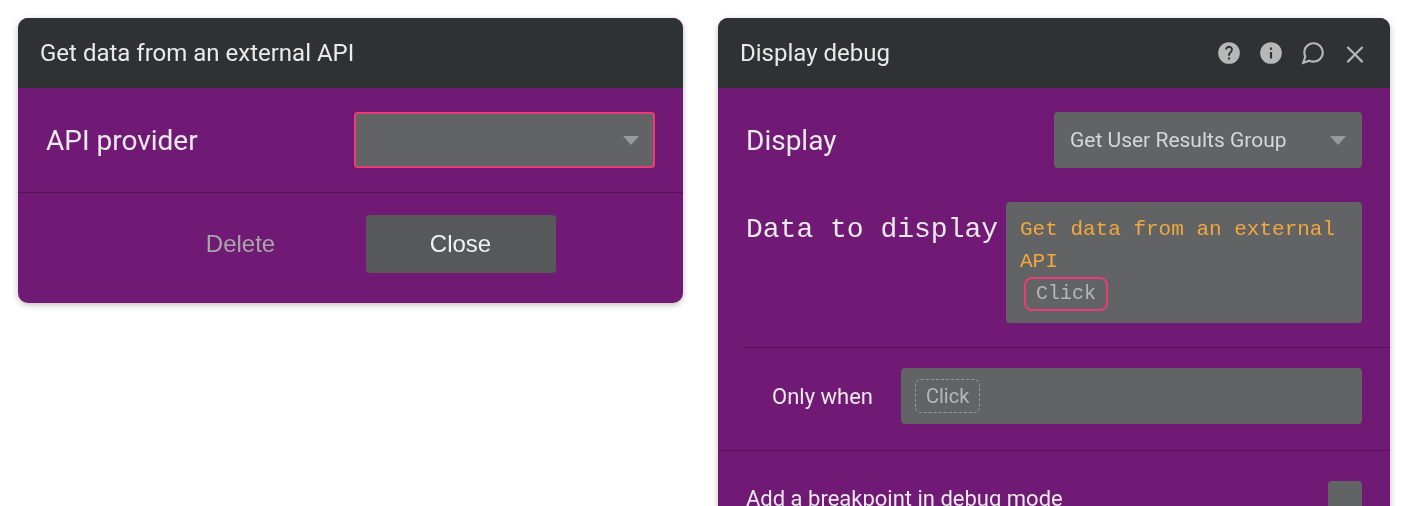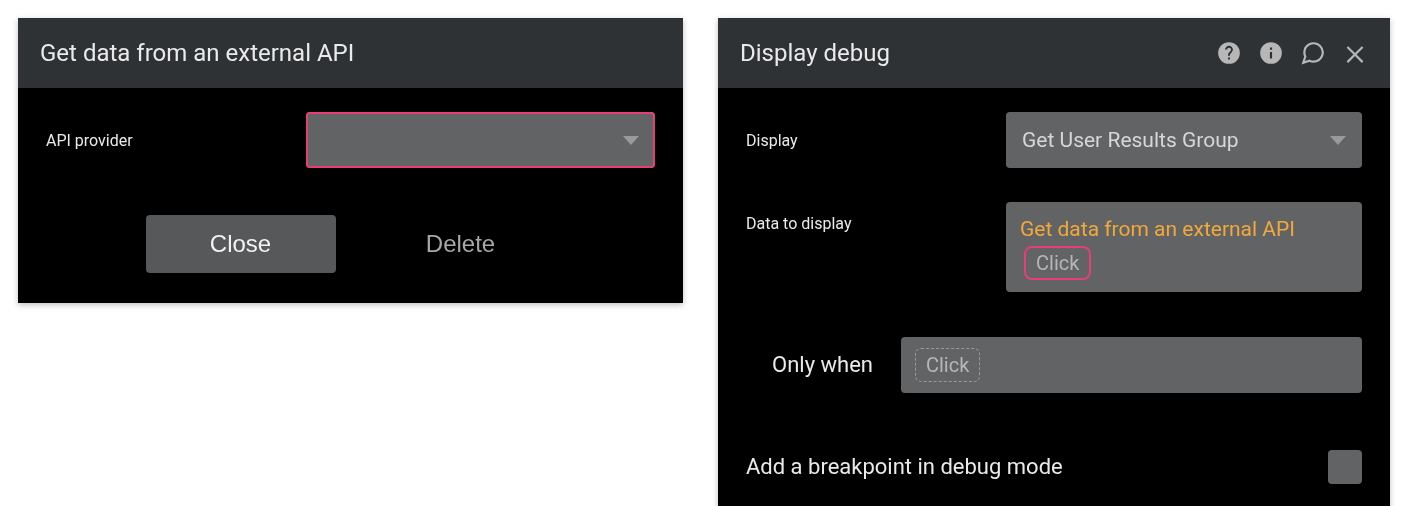--- a/index.html
+++ b/index.html
@@ -5,22 +5,22 @@
   * { box-sizing: border-box; margin: 0; padding: 0; }
   body {
     font-family: -apple-system, BlinkMacSystemFont, "Segoe UI", Roboto, "Helvetica Neue", Arial, sans-serif;
     background: #ffffff;
     width: 1410px;
     height: 506px;
     position: relative;
   }
   .panel {
     position: absolute;
-    background: #000000;
-    border-radius: 0;
+    background: #701a75;
+    border-radius: 10px;
     overflow: hidden;
     box-shadow: 0 2px 6px rgba(0,0,0,0.25);
   }
   .panel-header {
     background: #2f3235;
     color: #f2f2f2;
     display: flex;
     align-items: center;
     justify-content: space-between;
     padding: 0 22px;
@@ -45,35 +45,36 @@
   }
   .header-icons .icon svg { width: 26px; height: 26px; fill: #b7b7b7; }
 
   .panel-body { }
   .row {
     display: flex;
     align-items: center;
     padding: 24px 28px;
   }
   .field-label {
-    font-size: 16px;
+    font-size: 28px;
     color: #eaeaea;
     width: 260px;
     flex-shrink: 0;
   }
   .dropdown {
     flex: 1;
     height: 56px;
     background: #626365;
     border-radius: 4px;
     display: flex;
     align-items: center;
     justify-content: space-between;
     padding: 0 16px;
     cursor: pointer;
+    margin-left: 48px;
   }
   .dropdown.error {
     outline: 2px solid #e83e74;
     outline-offset: -2px;
   }
   .dropdown-text {
     font-size: 21px;
     color: #d7d7d7;
   }
   .chevron-down {
@@ -212,22 +213,22 @@
   </div>
   <div class="panel-body">
     <div class="row">
       <div class="field-label">API provider</div>
       <div class="dropdown error">
         <span class="dropdown-text"></span>
         <span class="chevron-down"></span>
       </div>
     </div>
     <div class="button-row">
+      <button class="btn btn-ghost">Delete</button>
       <button class="btn btn-primary">Close</button>
-      <button class="btn btn-ghost">Delete</button>
     </div>
   </div>
 </div>
 
 <div class="panel panel-right">
   <div class="panel-header">
     <div class="panel-title">Display debug</div>
     <div class="header-icons">
       <span class="icon">
         <svg viewBox="0 0 24 24">
@@ -254,21 +255,21 @@
 
   <div class="panel-body">
     <div class="row">
       <div class="field-label">Display</div>
       <div class="dropdown">
         <span class="dropdown-text">Get User Results Group</span>
         <span class="chevron-down"></span>
       </div>
     </div>
 
-    <div class="row align-top" style="padding-top:10px;">
+    <div class="row align-top" style="padding-top:10px;font-family:Liberation Mono, monospace;">
       <div class="field-label">Data to display</div>
       <div class="expr-box">
         <span class="expr-text-orange"><span>Get data from an external API</span>&nbsp;</span>
         <span class="pill">Click</span>
       </div>
     </div>
 
     <div class="right-only-when-wrap">
       <div class="only-when-label">Only when</div>
       <div class="only-when-field">

